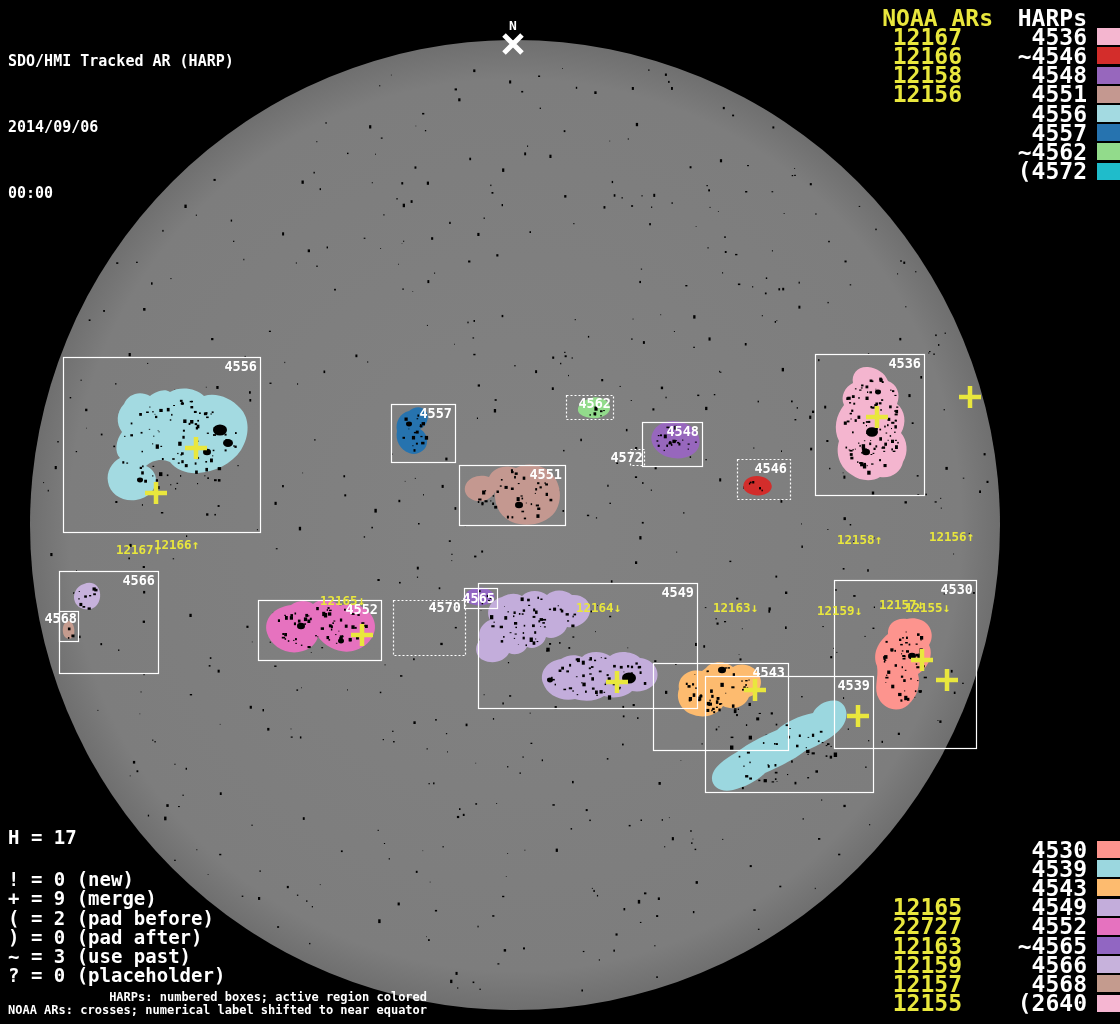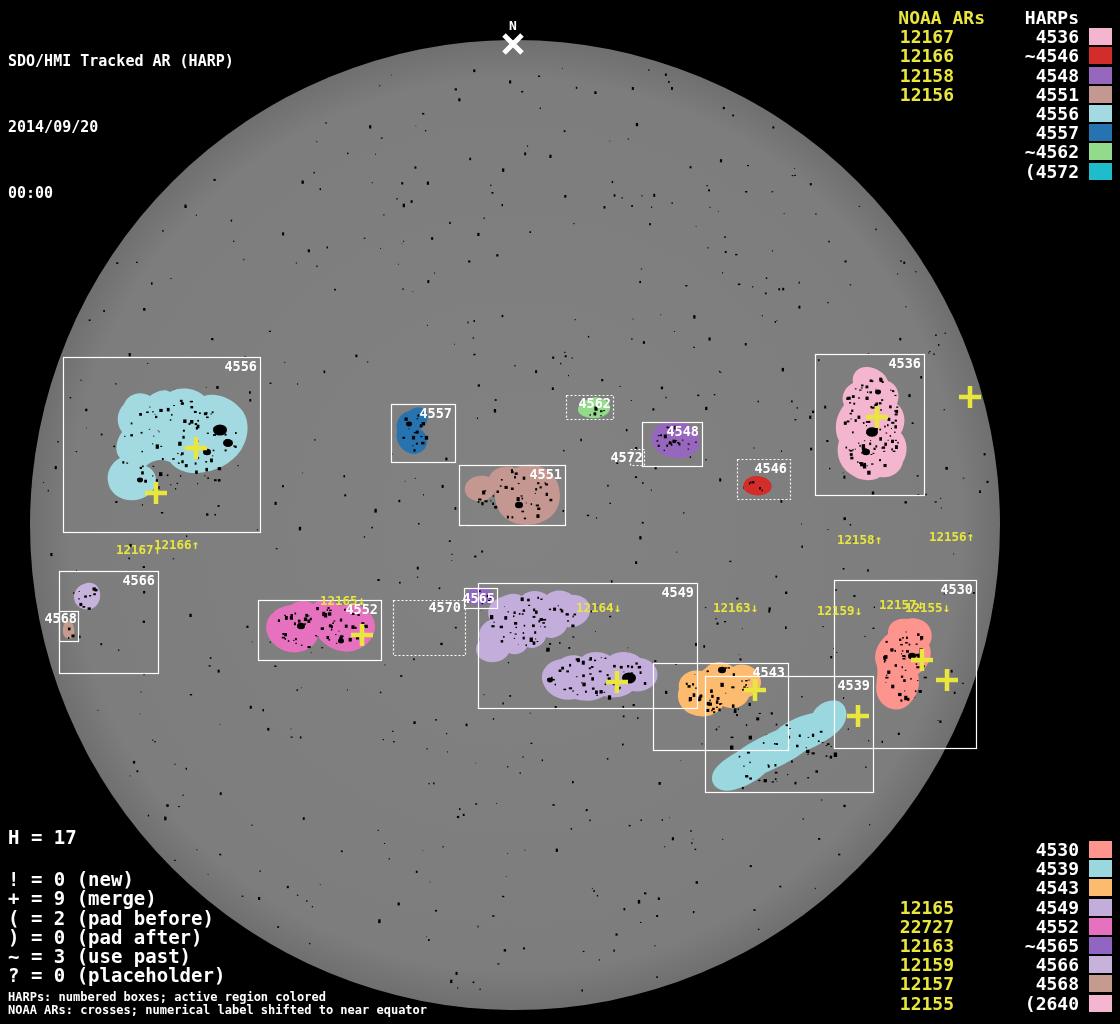--- a/index.html
+++ b/index.html
@@ -4,22 +4,22 @@
 <style>
   html,body{margin:0;padding:0;background:#000;}
   .stage{position:relative;width:1120px;height:1024px;background:#000;overflow:hidden;
          font-family:"DejaVu Sans Mono","Liberation Mono",monospace;}
   .stage *{box-sizing:border-box;}
   svg{position:absolute;left:0;top:0;}
   .hdr{position:absolute;left:8px;top:6px;color:#fff;font-weight:bold;font-size:15px;line-height:22px;white-space:pre;}
   .stats{position:absolute;left:8px;top:826px;color:#fff;font-weight:bold;font-size:19px;line-height:22px;}
   .stats .hline{margin-bottom:22px;}
   .stats .sline{line-height:19.3px;}
-  .footnotes{position:absolute;left:8px;top:991px;color:#fff;font-weight:bold;font-size:12px;line-height:12.5px;}
-  .legend{position:absolute;right:8px;font-weight:bold;font-size:18px;}
+  .footnotes{position:absolute;left:8px;top:991px;color:#fff;font-weight:bold;font-size:12px;line-height:12.5px;text-align:right;}
+  .legend{position:absolute;right:0;font-weight:bold;font-size:23px;}
   .legend-top{top:8px;}
   .legend-bottom{top:840px;}
   .lrow{display:flex;align-items:center;height:19.2px;}
   .lnoaa{width:90px;text-align:right;color:#e9e73d;}
   .lharp{width:125px;text-align:right;color:#fff;}
   .lsw{width:33px;padding-left:10px;display:flex;}
   .swatch{width:23px;height:17px;}
   .lhead .lnoaa{width:121px;color:#e9e73d;}
   .lhead .lharp{width:94px;}
   .lhead .lsw{width:33px;}
@@ -1430,21 +1430,21 @@
       <text x="713" y="612" fill="#e9e73d" font-size="12.5" font-weight="bold">12163↓</text>
       <text x="817" y="615" fill="#e9e73d" font-size="12.5" font-weight="bold">12159↓</text>
       <text x="879" y="609" fill="#e9e73d" font-size="12.5" font-weight="bold">12157↓</text>
       <text x="905" y="612" fill="#e9e73d" font-size="12.5" font-weight="bold">12155↓</text>
       <text x="513" y="30" text-anchor="middle" fill="#ffffff" font-size="13" font-weight="bold">N</text>
       <path d="M504,35 l18,18 M522,35 l-18,18" stroke="#ffffff" stroke-width="5"></path>
     </svg>
 
   <div class="hdr">
     <div>SDO/HMI Tracked AR (HARP)</div>
-    <div>2014/09/20</div>
+    <div>2014/09/06</div>
     <div>00:00</div>
   </div>
 
   <div class="legend legend-top" id="legend-top">
     <div class="lrow lhead">
       <span class="lnoaa">NOAA ARs</span>
       <span class="lharp">HARPs</span>
       <span class="lsw"></span>
     </div>
   <div class="lrow">

